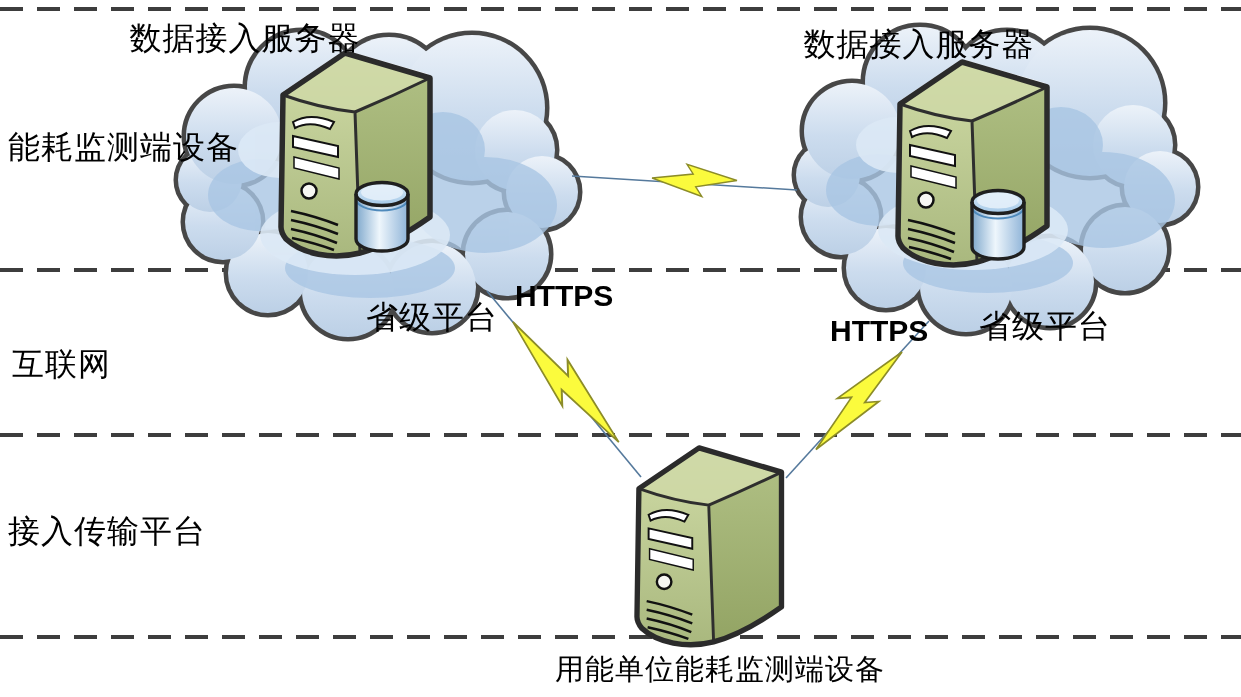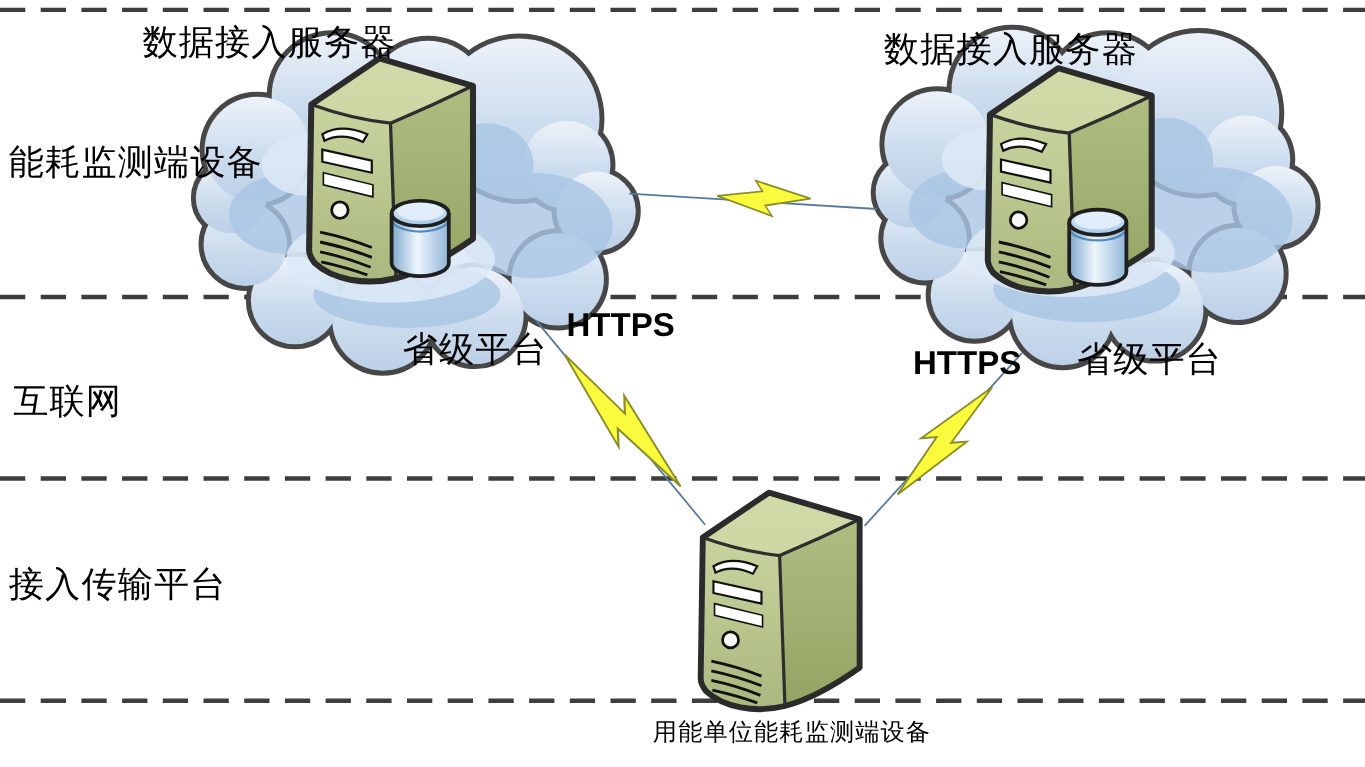--- a/index.html
+++ b/index.html
@@ -2,21 +2,21 @@
 <html><head>
 <meta charset="utf-8">
 <style>
   html,body{margin:0;padding:0;background:#fff;}
   #stage{position:relative;width:1241px;height:697px;background:#ffffff;overflow:hidden;
          font-family:"Liberation Serif","DejaVu Serif",serif;}
   #gfx{position:absolute;left:0;top:0;}
   .lbl{position:absolute;color:#000;white-space:nowrap;line-height:1.1;
        font-family:"Liberation Serif","DejaVu Serif",serif;}
   .zh{font-size:32px;letter-spacing:1px;}
-  .zh-big{font-size:22px;letter-spacing:1px;}
+  .zh-big{font-size:29px;letter-spacing:1px;}
   .ctr{text-align:center;}
   .https{font-family:"Liberation Sans","DejaVu Sans",sans-serif;font-weight:700;
          font-size:30px;letter-spacing:0;}
   
   .layer-1{left:8px;top:130px;}
   .layer-2{left:12px;top:347px;}
   .layer-3{left:8px;top:514px;}
   
   .title-national{left:127px;top:21px;width:236px;}
   .title-provincial{left:801px;top:27px;width:236px;}

